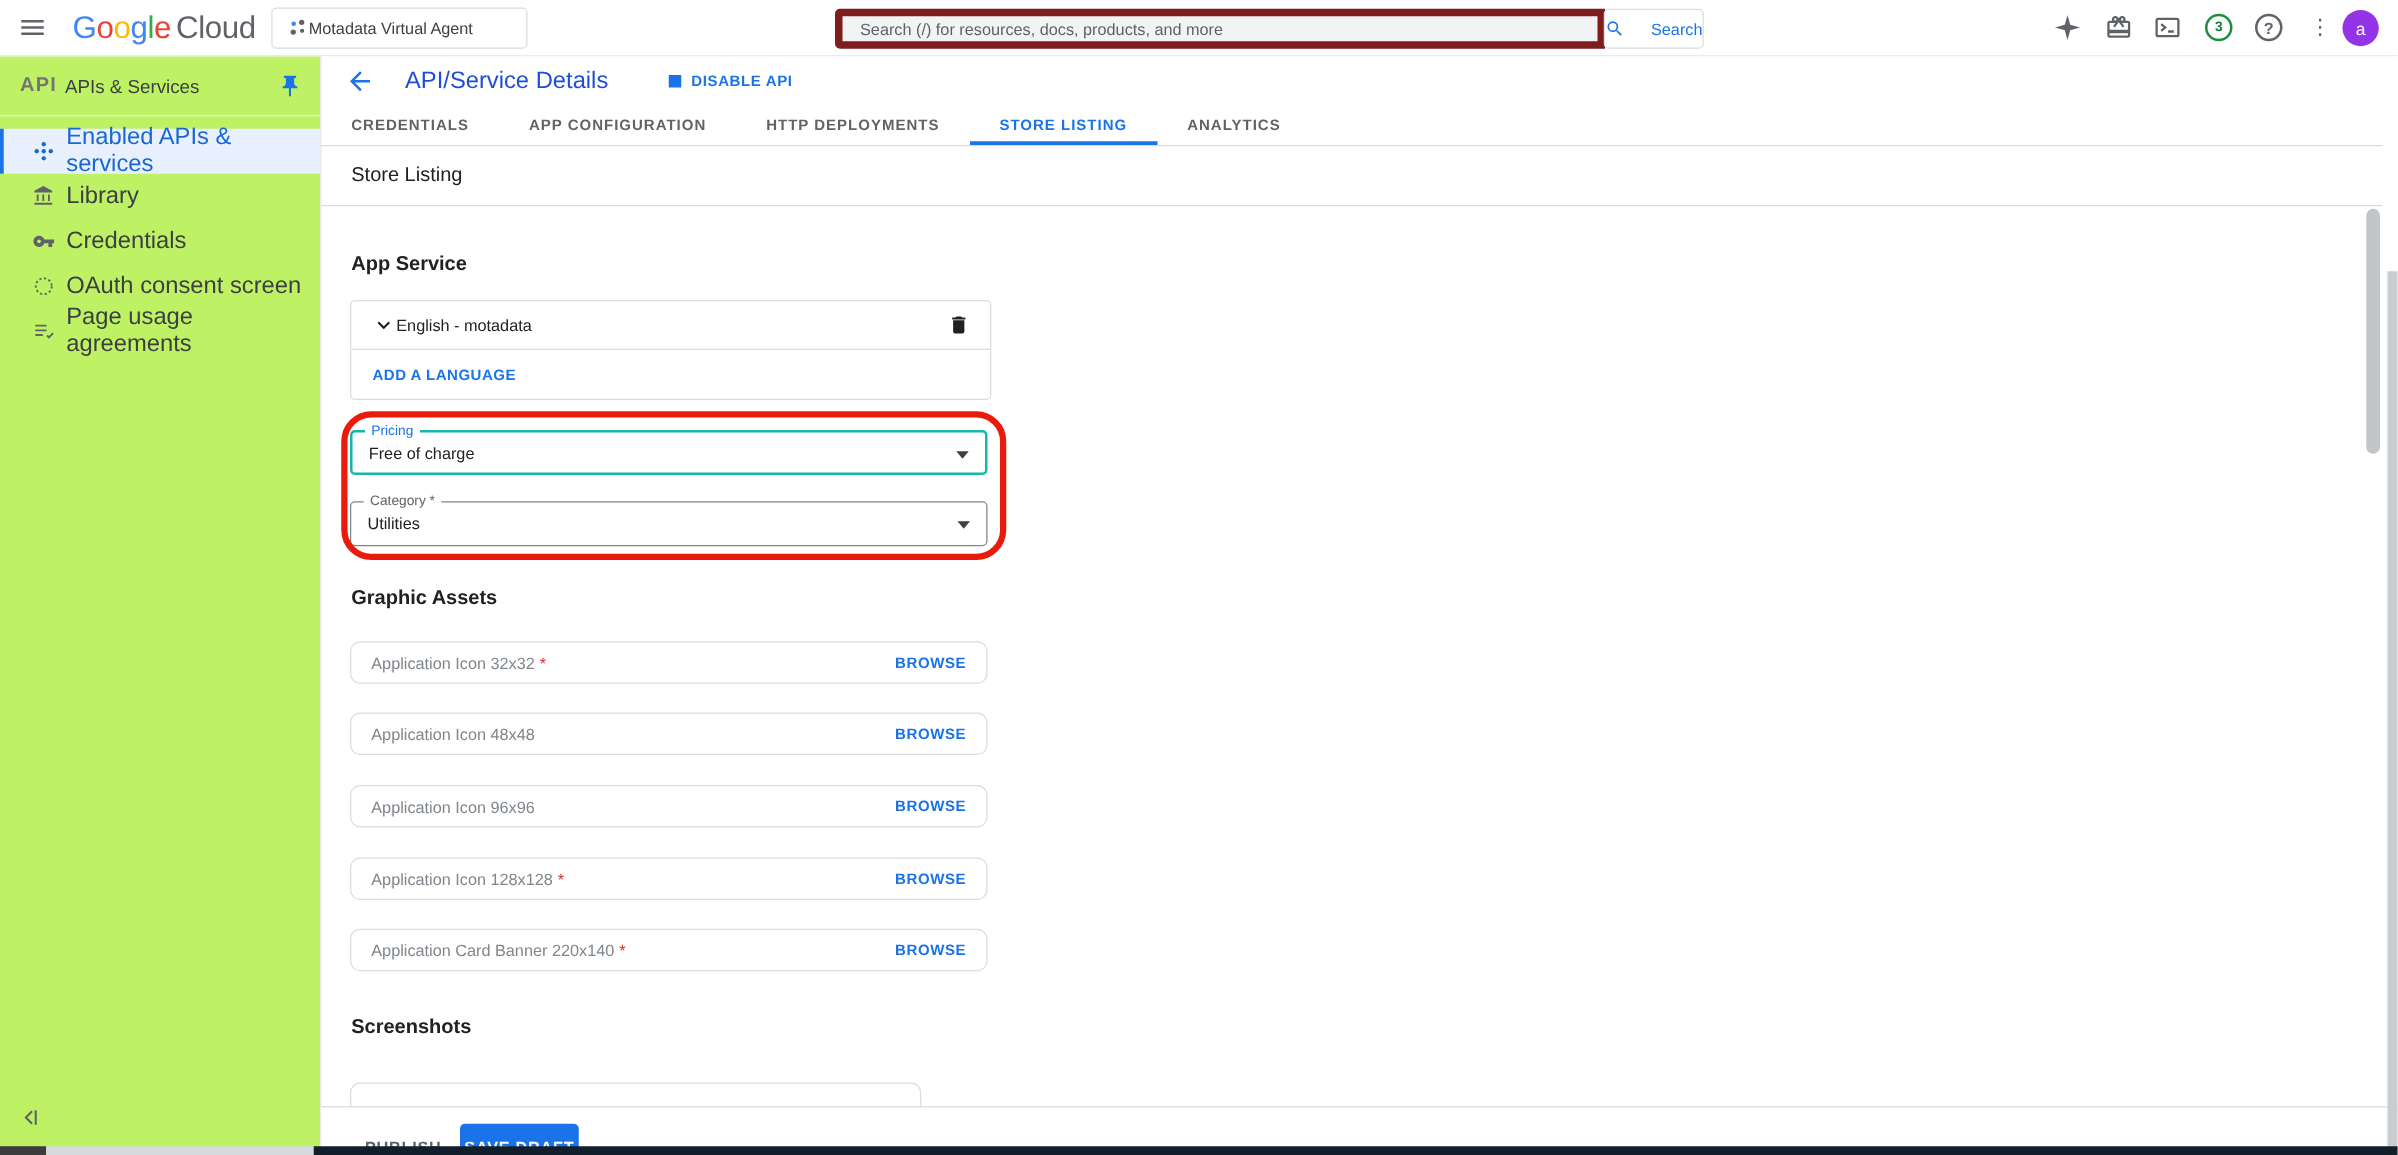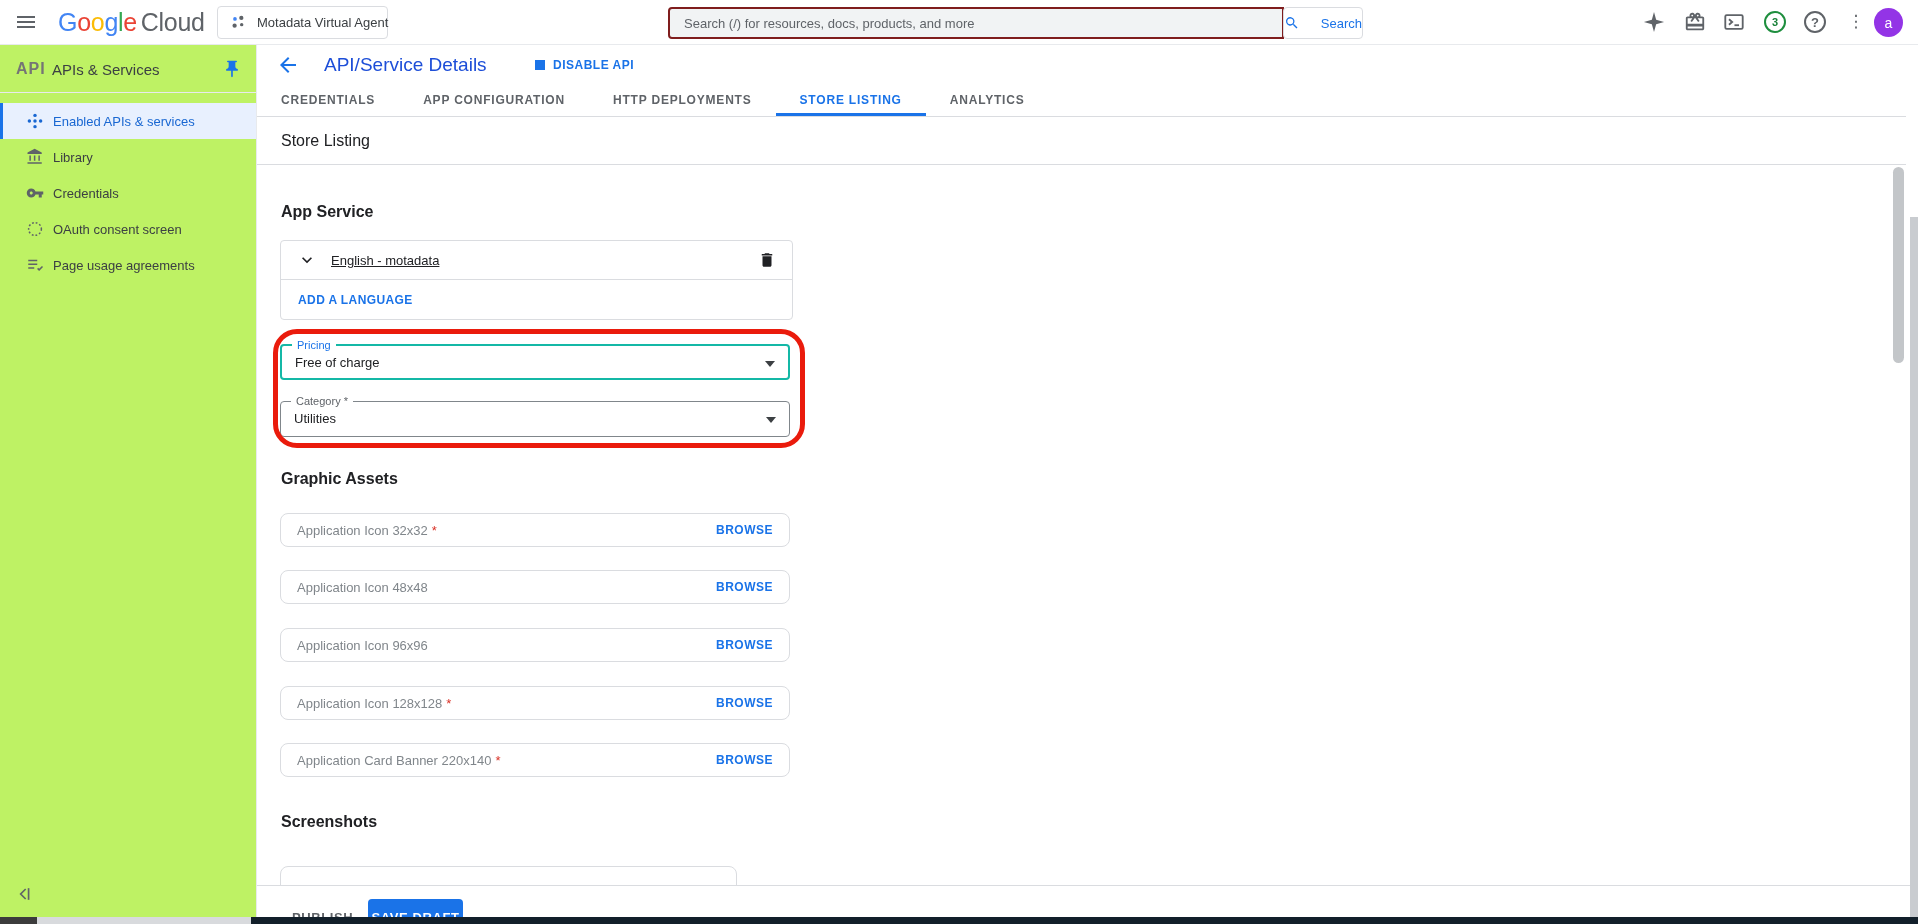--- a/index.html
+++ b/index.html
@@ -8,25 +8,25 @@
   button { background:none; border:none; font-family:inherit; cursor:pointer; }
 
   
   .topbar { position:absolute; left:0; top:0; width:1918px; height:45px; background:#fff;
     border-bottom:1px solid #e8eaed; z-index:4; }
   .hamburger { position:absolute; left:14px; top:10px; width:24px; height:24px; color:#5f6368; }
   .logo { position:absolute; left:58px; top:10px; font-size:25px; line-height:24px; letter-spacing:-0.3px; }
   .logo .c0{color:#4285F4}.logo .c1{color:#EA4335}.logo .c2{color:#FBBC05}
   .logo .c3{color:#4285F4}.logo .c4{color:#34A853}.logo .c5{color:#EA4335}
   .logo .cloud { color:#5f6368; margin-left:4px; }
-  .project-btn { position:absolute; left:217px; top:6px; height:33px; width:171px;
-    border:1px solid #dadce0; border-radius:4px; display:flex; align-items:center; gap:10px;
+  .project-btn { position:absolute; left:217px; top:6px; height:33px; width:205px;
+    border:1px solid #dadce0; border-radius:4px; display:flex; align-items:center; 
     padding:0 12px; font-size:13px; color:#3c4043; background:#fff; white-space:nowrap; }
   .search-input { position:absolute; left:668px; top:7px; width:616px; height:32px;
-    background:#f1f3f4; border:2px solid #7f1d1d; border-radius:4px 0 0 4px; padding:0 14px;
+    background:#f1f3f4; border:6px solid #7f1d1d; border-radius:4px 0 0 4px; padding:0 14px;
     font-size:13px; color:#5f6368; font-family:inherit; outline:none; }
   .search-input::placeholder { color:#5f6368; opacity:1; }
   .search-btn { position:absolute; left:1283px; top:7px; width:80px; height:32px; background:#fff;
     border:1px solid #dadce0; border-radius:4px; display:flex; align-items:center; justify-content:center;
     gap:21px; font-size:13px; color:#1a73e8; }
   .tb-icon { position:absolute; top:11px; width:22px; height:22px; color:#5f6368;
     display:flex; align-items:center; justify-content:center; }
   .i-sparkle{left:1643px}.i-gift{left:1684px}.i-shell{left:1723px}
   .badge3 { position:absolute; left:1764px; top:11px; width:22px; height:22px; border:2px solid #1e8e3e;
     border-radius:50%; display:flex; align-items:center; justify-content:center;
@@ -42,21 +42,21 @@
   
   .sidebar { position:absolute; left:0; top:45px; width:257px; height:879px; background:#bef264;
     border-right:1px solid #e8eaed; z-index:3; }
   .sb-header { position:relative; height:48px; border-bottom:1px solid #e8eaed; }
   .sb-logo { position:absolute; left:16px; top:15px; font-size:16px; font-weight:bold;
     letter-spacing:1px; color:#757575; }
   .sb-title { position:absolute; left:52px; top:16px; font-size:15px; color:#3c4043; }
   .pin-btn { position:absolute; left:222px; top:14px; width:20px; height:20px; color:#1a73e8; }
   .sb-nav { margin-top:10px; }
   .sb-item { position:relative; height:36px; display:flex; align-items:center; padding-left:26px;
-    font-size:13px; color:#3c4043; cursor:pointer; }
+    font-size:19px; color:#3c4043; cursor:pointer; }
   .sb-item .nav-ic { width:18px; height:18px; color:#5f6368; margin-right:9px; flex:none; }
   .sb-item.active { background:#e8f0fe; color:#1967d2; }
   .sb-item.active .nav-ic { color:#1967d2; }
   .sb-item.active::before { content:""; position:absolute; left:0; top:0; width:3px; height:36px; background:#1a73e8; }
   .collapse-btn { position:absolute; left:14px; top:839px; width:20px; height:20px; color:#5f6368; }
 
   
   .content { position:absolute; left:257px; top:45px; width:1661px; height:879px; background:#fff; }
   .page-header { position:absolute; left:0; top:0; width:100%; height:40px; }
   .back-btn { position:absolute; left:19px; top:8px; width:24px; height:24px; color:#1a73e8; }
@@ -69,22 +69,22 @@
   .tab { padding:0 24px; line-height:30px; font-size:12px; font-weight:bold; letter-spacing:0.8px;
     color:#5f6368; cursor:pointer; white-space:nowrap; }
   .tab.active { color:#1a73e8; border-bottom:3px solid #1a73e8; }
   .title-band { position:absolute; left:0; top:72px; width:1649px; height:48px; border-bottom:1px solid #dadce0; }
   .title-band .t { position:absolute; left:24px; line-height:48px; font-size:16px; color:#202124; }
 
   .h2 { position:absolute; font-size:16px; font-weight:bold; color:#202124; }
 
   .lang-panel { position:absolute; left:23px; top:195px; width:513px; height:80px;
     border:1px solid #dadce0; border-radius:4px; }
-  .lang-row { height:39px; display:flex; align-items:center; padding:0 16px; gap:14px;
-    border-bottom:1px solid #dadce0; font-size:13px; color:#202124;text-decoration:underline; }
+  .lang-row { height:39px; display:flex; align-items:center; padding:0 16px; 
+    border-bottom:1px solid #dadce0; font-size:13px; color:#202124; }
   .lang-row .chev { width:20px; height:20px; color:#202124; flex:none; }
   .trash-btn { margin-left:auto; width:18px; height:18px; color:#202124; }
   .add-lang { height:40px; display:flex; align-items:center; padding:0 17px;
     font-size:12px; font-weight:bold; letter-spacing:0.4px; color:#1a73e8; cursor:pointer; }
 
   .annotation { position:absolute; left:16px; top:284px; width:532px; height:119px;
     border:5px solid #ea1b0c; border-radius:24px; pointer-events:none; z-index:3; }
 
   .sel-field { position:absolute; left:23px; width:510px; height:36px; border-radius:4px; background:#fff; }
   .sel-field .flabel { position:absolute; top:-7px; left:10px; background:#fff; padding:0 5px; font-size:11px; }

